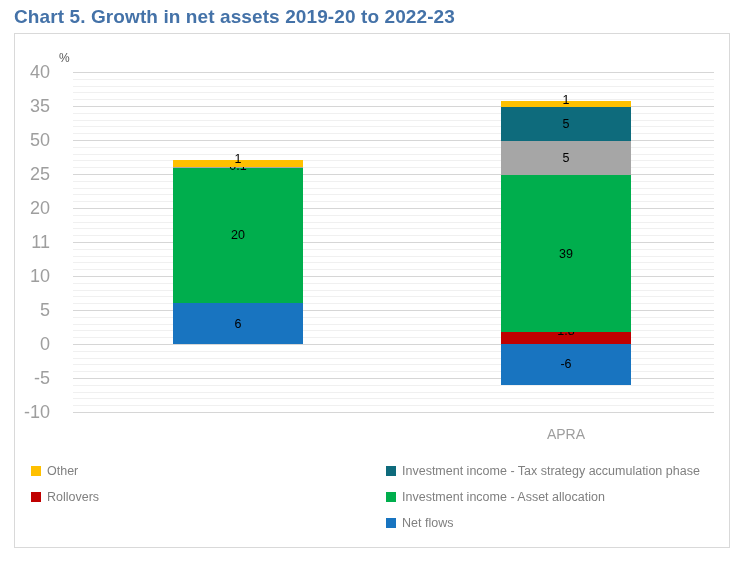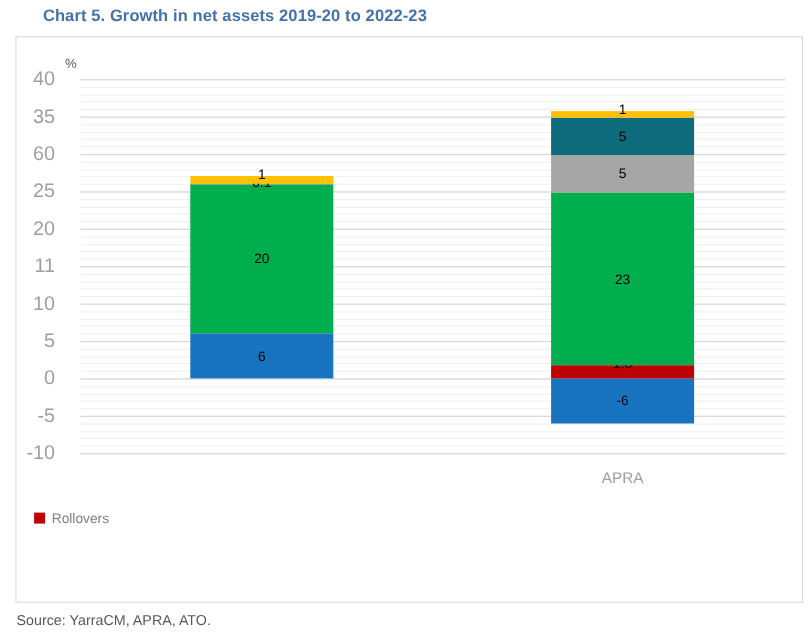--- a/index.html
+++ b/index.html
@@ -11,26 +11,25 @@
     color:#808080;
     overflow:hidden;
     position:relative;
   }
   .page{position:absolute;inset:0;}
 
   
   .chart-title{
     position:absolute;
     left:14px; top:6px;
-    font-size:15px;
+    font-size:19px;
     font-weight:bold;
     color:#4472A8;
     letter-spacing:.1px;
     white-space:nowrap;
-    margin-left:25px;
   }
 
   
   .chart-frame{
     position:absolute;
     left:14px; top:33px;
     width:716px; height:515px;
     border:1px solid #D9D9D9;
     box-sizing:border-box;
     background:#ffffff;
@@ -213,59 +212,76 @@
           <div class="ytick" style="top: 238px;">5</div>
           <div class="gridline major" style="top: 204px;"></div>
           <div class="ytick" style="top: 204px;">10</div>
           <div class="gridline major" style="top: 170px;"></div>
           <div class="ytick" style="top: 170px;">11</div>
           <div class="gridline major" style="top: 136px;"></div>
           <div class="ytick" style="top: 136px;">20</div>
           <div class="gridline major" style="top: 102px;"></div>
           <div class="ytick" style="top: 102px;">25</div>
           <div class="gridline major" style="top: 68px;"></div>
-          <div class="ytick" style="top: 68px;">60</div>
+          <div class="ytick" style="top: 68px;">50</div>
           <div class="gridline major" style="top: 34px;"></div>
           <div class="ytick" style="top: 34px;">35</div>
           <div class="gridline major" style="top: 0px;"></div>
           <div class="ytick" style="top: 0px;">40</div>
           <div class="bar" style="left: 100px; top: 0px; height: 340px;">
             <div class="seg" style="background: rgb(24, 116, 192); top: 231.2px; height: 40.8px;"></div>
             <div class="seg-label" style="top: 251.6px;">6</div>
             <div class="seg" style="background: rgb(0, 174, 77); top: 95.2px; height: 136px;"></div>
             <div class="seg-label" style="top: 163.2px;">20</div>
             <div class="seg" style="background: rgb(166, 166, 166); top: 94.52px; height: 1px;"></div>
             <div class="seg-label" style="top: 93.52px;">0.1</div>
             <div class="seg" style="background: rgb(255, 192, 0); top: 87.72px; height: 6.8px;"></div>
             <div class="seg-label" style="top: 86.72px;">1</div>
           </div>
           <div class="bar" style="left: 428px; top: 0px; height: 340px;">
             <div class="seg" style="background: rgb(24, 116, 192); top: 272px; height: 40.8px;"></div>
             <div class="seg-label" style="top: 292.4px;">-6</div>
             <div class="seg" style="background: rgb(192, 0, 0); top: 259.76px; height: 12.24px;"></div>
             <div class="seg-label" style="top: 258.76px;">1.8</div>
             <div class="seg" style="background: rgb(0, 174, 77); top: 103.36px; height: 156.4px;"></div>
-            <div class="seg-label" style="top: 181.56px;">23</div>
+            <div class="seg-label" style="top: 181.56px;">39</div>
             <div class="seg" style="background: rgb(166, 166, 166); top: 69.36px; height: 34px;"></div>
             <div class="seg-label" style="top: 86.36px;">5</div>
             <div class="seg" style="background: rgb(14, 107, 124); top: 35.36px; height: 34px;"></div>
             <div class="seg-label" style="top: 52.36px;">5</div>
             <div class="seg" style="background: rgb(255, 192, 0); top: 28.56px; height: 6.8px;"></div>
             <div class="seg-label" style="top: 27.56px;">1</div>
           </div>
         </div>
       <div class="cat-label" id="cat1" style="left: 451px;">APRA</div>
     </div>
 
     <div class="legend">
       <div class="legend-col left">
         <div class="legend-item">
+          <span class="legend-swatch" style="background: rgb(255, 192, 0);"></span>
+          <span class="legend-text">Other</span>
+        </div>
+        <div class="legend-item">
           <span class="legend-swatch" style="background: rgb(192, 0, 0);"></span>
           <span class="legend-text">Rollovers</span>
         </div>
       </div>
+      <div class="legend-col right">
+        <div class="legend-item">
+          <span class="legend-swatch" style="background: rgb(14, 107, 124);"></span>
+          <span class="legend-text">Investment income - Tax strategy accumulation phase</span>
+        </div>
+        <div class="legend-item">
+          <span class="legend-swatch" style="background: rgb(0, 174, 77);"></span>
+          <span class="legend-text">Investment income - Asset allocation</span>
+        </div>
+        <div class="legend-item">
+          <span class="legend-swatch" style="background: rgb(24, 116, 192);"></span>
+          <span class="legend-text">Net flows</span>
+        </div>
+      </div>
     </div>
 
   </div>
 
-  <div class="source">Source: YarraCM, APRA, ATO.</div>
 
 </div>
 
 </body></html>

